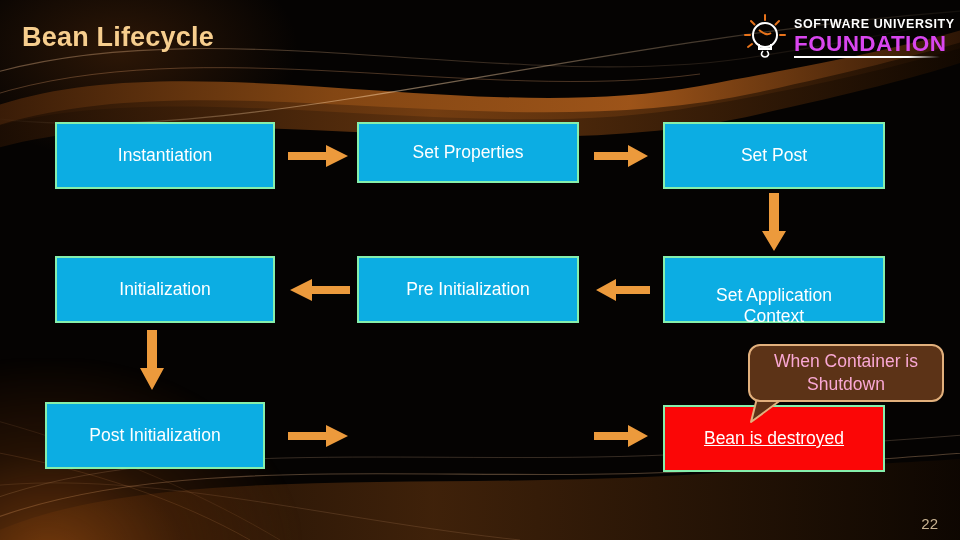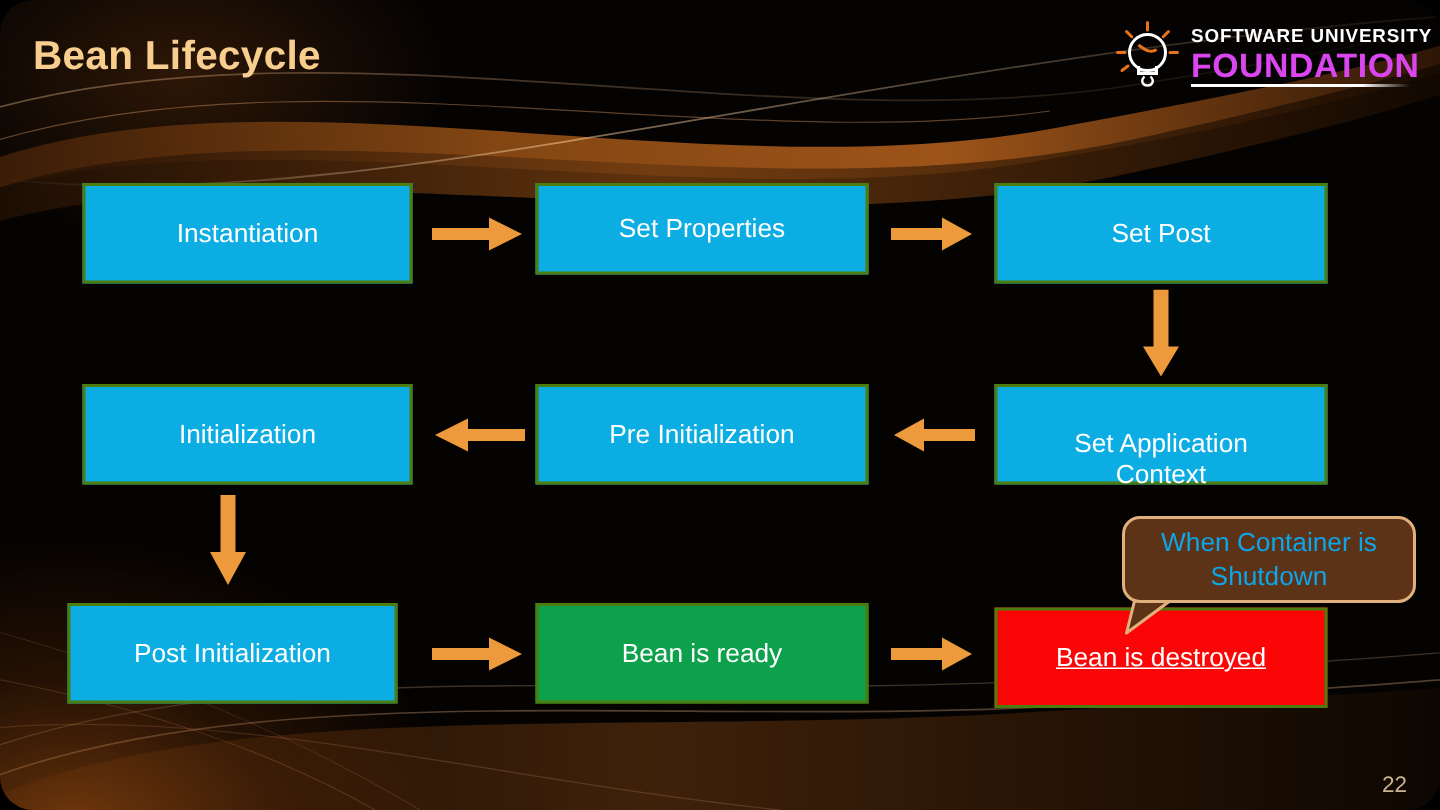--- a/index.html
+++ b/index.html
@@ -7,21 +7,20 @@
     width:960px;height:540px;overflow:hidden;
     background:#000;
     font-family:"Liberation Sans", sans-serif;
     position:relative;
   }
   .slide{
     position:absolute;inset:0;
     width:960px;height:540px;
     background:#050302;
     overflow:hidden;
-    border-radius:22px;
   }
 
   
   .bg{position:absolute;inset:0;pointer-events:none;}
   .bg svg{position:absolute;top:0;left:0;}
   .glow-bl{
     position:absolute;left:-120px;bottom:-150px;width:420px;height:330px;
     background:radial-gradient(ellipse at 40% 60%, rgba(190,95,20,0.55) 0%, rgba(120,55,10,0.28) 38%, rgba(0,0,0,0) 72%);
     filter:blur(2px);
   }
@@ -51,40 +50,40 @@
   }
   .logo .underline{
     position:absolute;left:66px;top:48px;width:146px;height:2px;
     background:linear-gradient(90deg,#ffffff 0%,#ffffff 78%,rgba(255,255,255,0) 100%);
   }
 
   
   .box{
     position:absolute;
     box-sizing:border-box;
-    border:2px solid #4d7c0f;
+    border:2px solid #86efac;
     display:flex;align-items:center;justify-content:center;
     text-align:center;
     color:#ffffff;
     font-size:17.5px;
     line-height:21px;
     padding:2px 16px;
   }
   .box.cyan{background:#0CADE3;}
   .box.green{background:#0DA14C;}
   .box.red{background:#FB0606;}
 
   
   .callout{
     position:absolute;
     box-sizing:border-box;
     background:#5C3317;
     border:2px solid #E2B07C;
     border-radius:12px;
-    color:#0ea5e9;
+    color:#f9a8d4;
     font-size:17.5px;line-height:23px;
     display:flex;align-items:center;justify-content:center;
     text-align:center;
     padding:0 8px;
     z-index:5;
   }
   .callout-tail{
     position:absolute;z-index:4;
   }
 
@@ -191,23 +190,20 @@
   </div>
 
   <div class="box cyan" style="left:663px;top:256px;width:222px;height:67px;">
     <span style="max-width:160px;margin-top:33px;">Set Application Context</span>
   </div>
 
   <div class="box cyan" style="left:45px;top:402px;width:220px;height:67px;">
     <span>Post Initialization</span>
   </div>
 
-  <div class="box green" style="left:357px;top:402px;width:222px;height:67px;">
-    <span>Bean is ready</span>
-  </div>
 
   <div class="box red" style="left:663px;top:405px;width:222px;height:67px;text-decoration:underline;">
     <span>Bean is destroyed</span>
   </div>
 
   <svg class="callout-tail" style="left:735px;top:388px;width:70px;height:36px;" viewBox="0 0 70 36">
     <path d="M38,0 L62,0 L16,34 L24,2 Z" fill="#5C3317" stroke="#E2B07C" stroke-width="2" stroke-linejoin="round"></path>
   </svg>
   <div class="callout" style="left:748px;top:344px;width:196px;height:58px;">
     <span>When Container is Shutdown</span>

